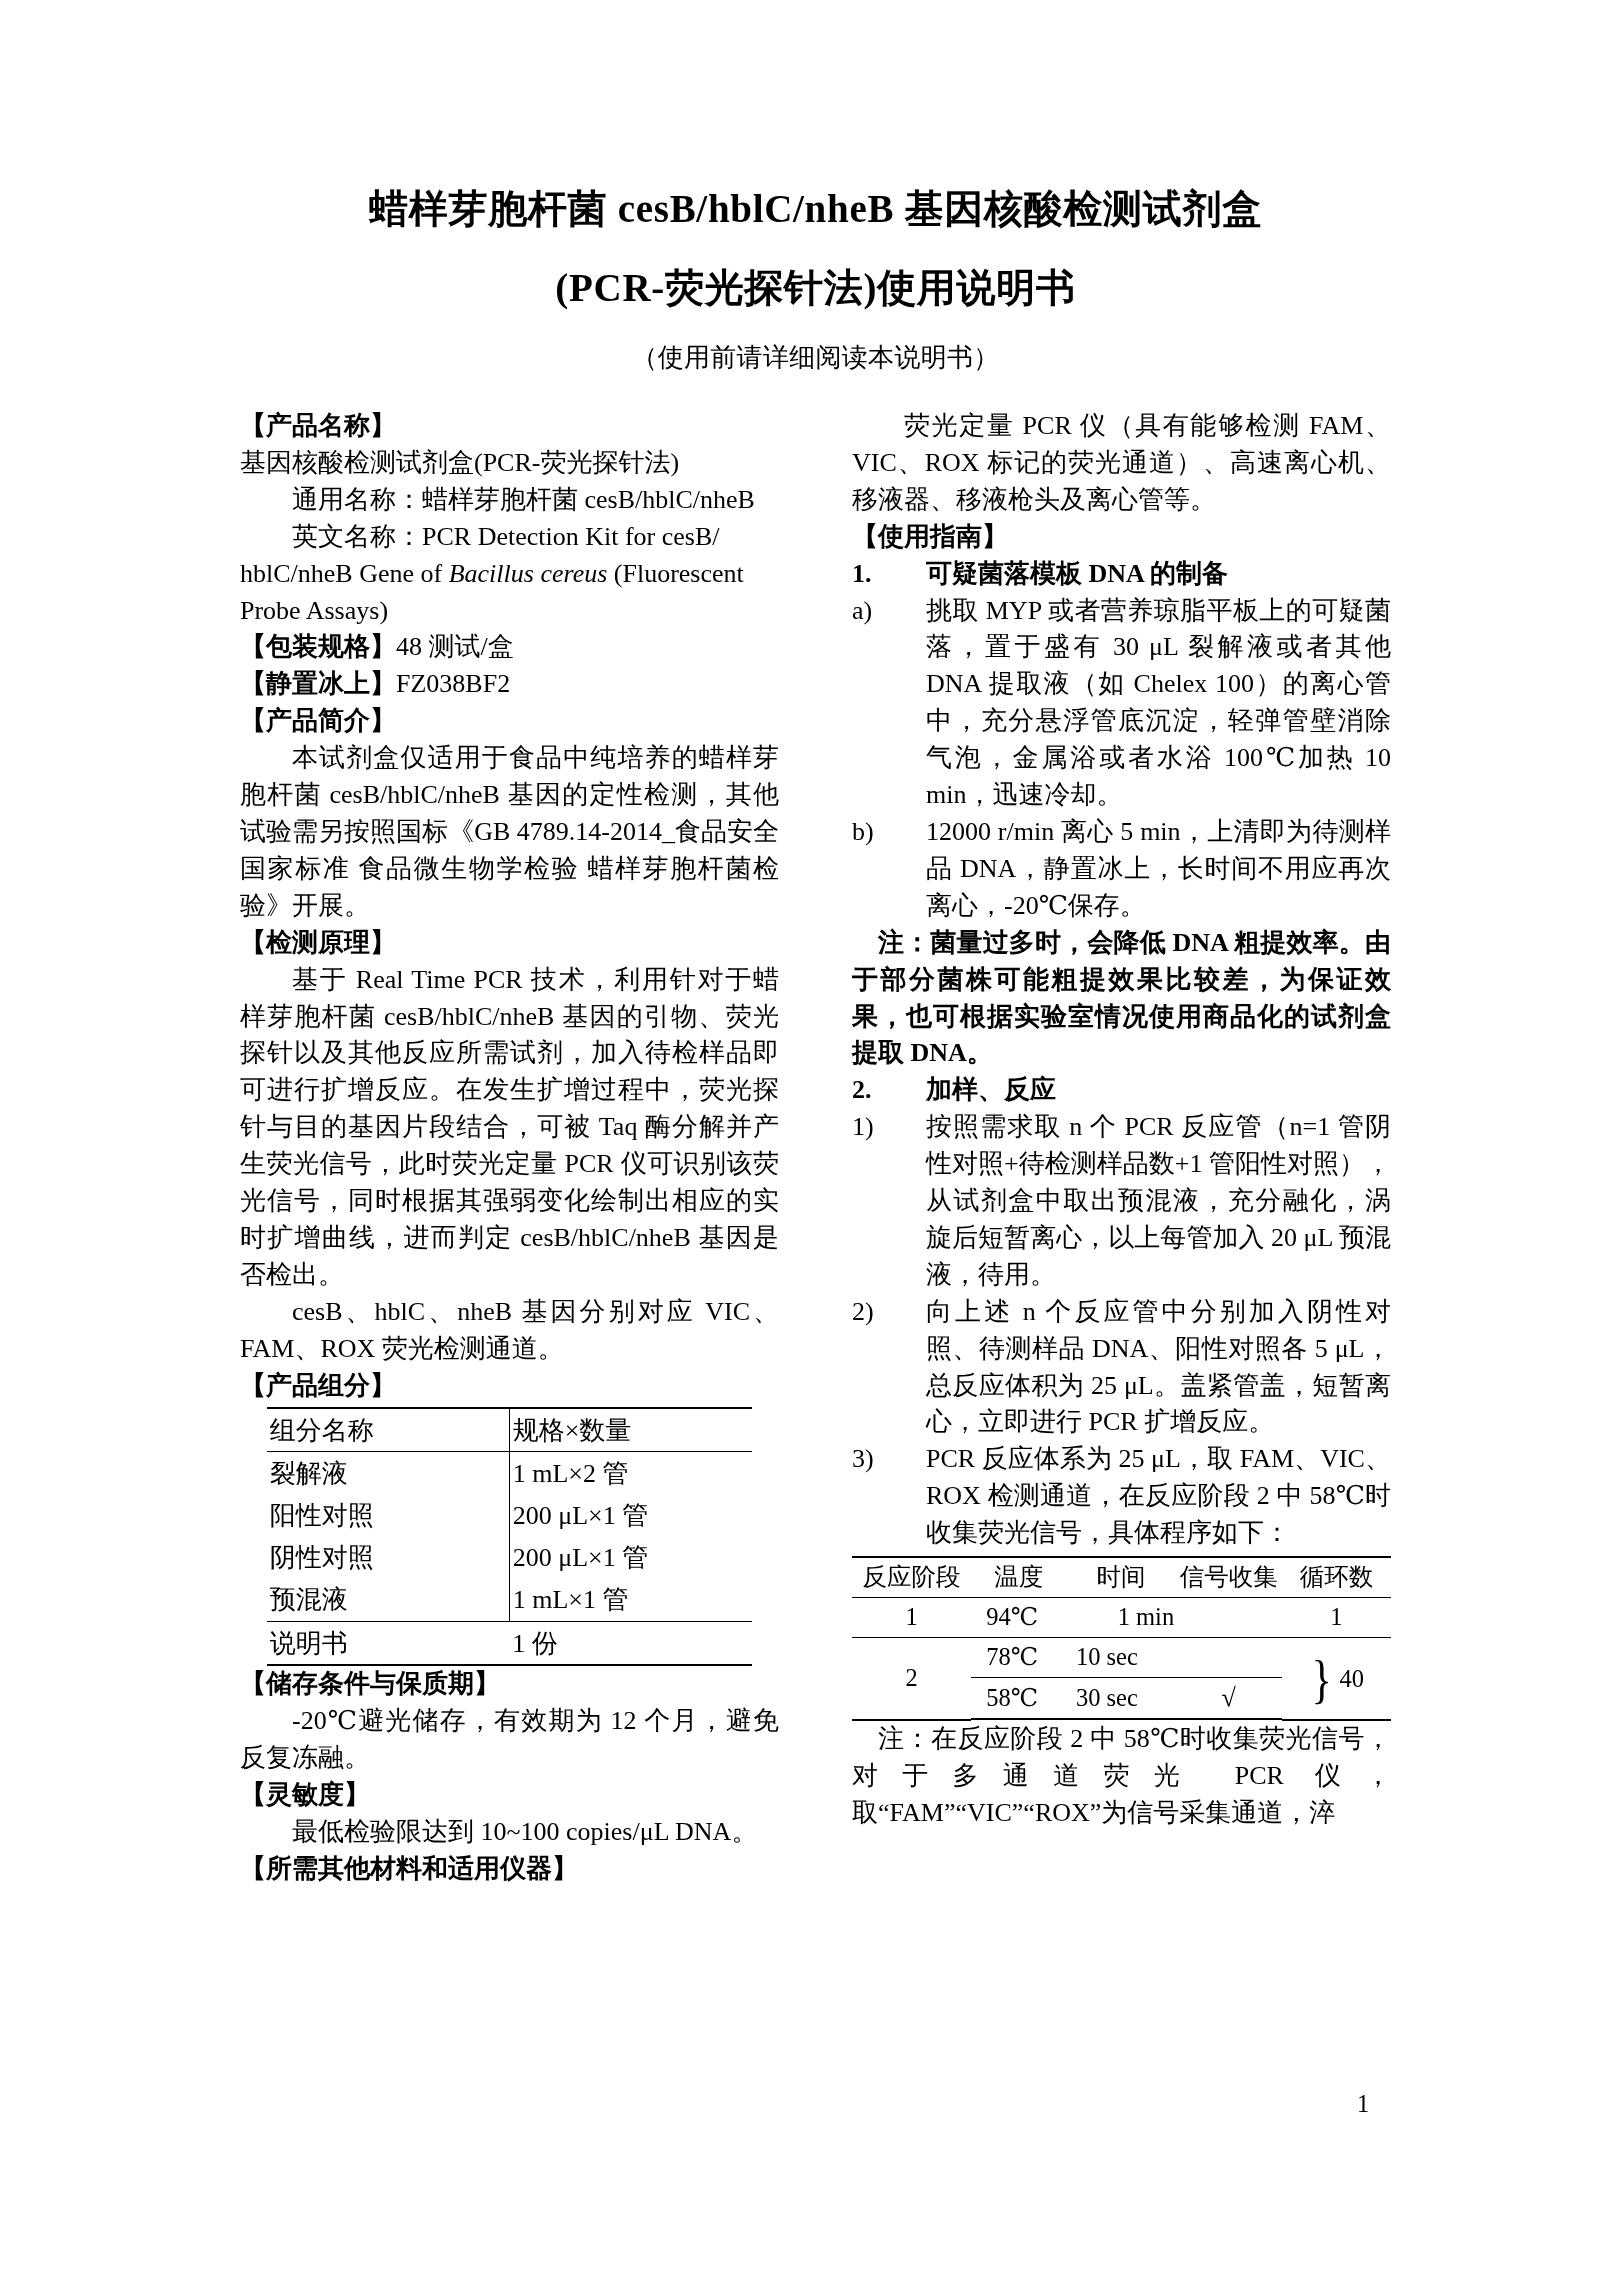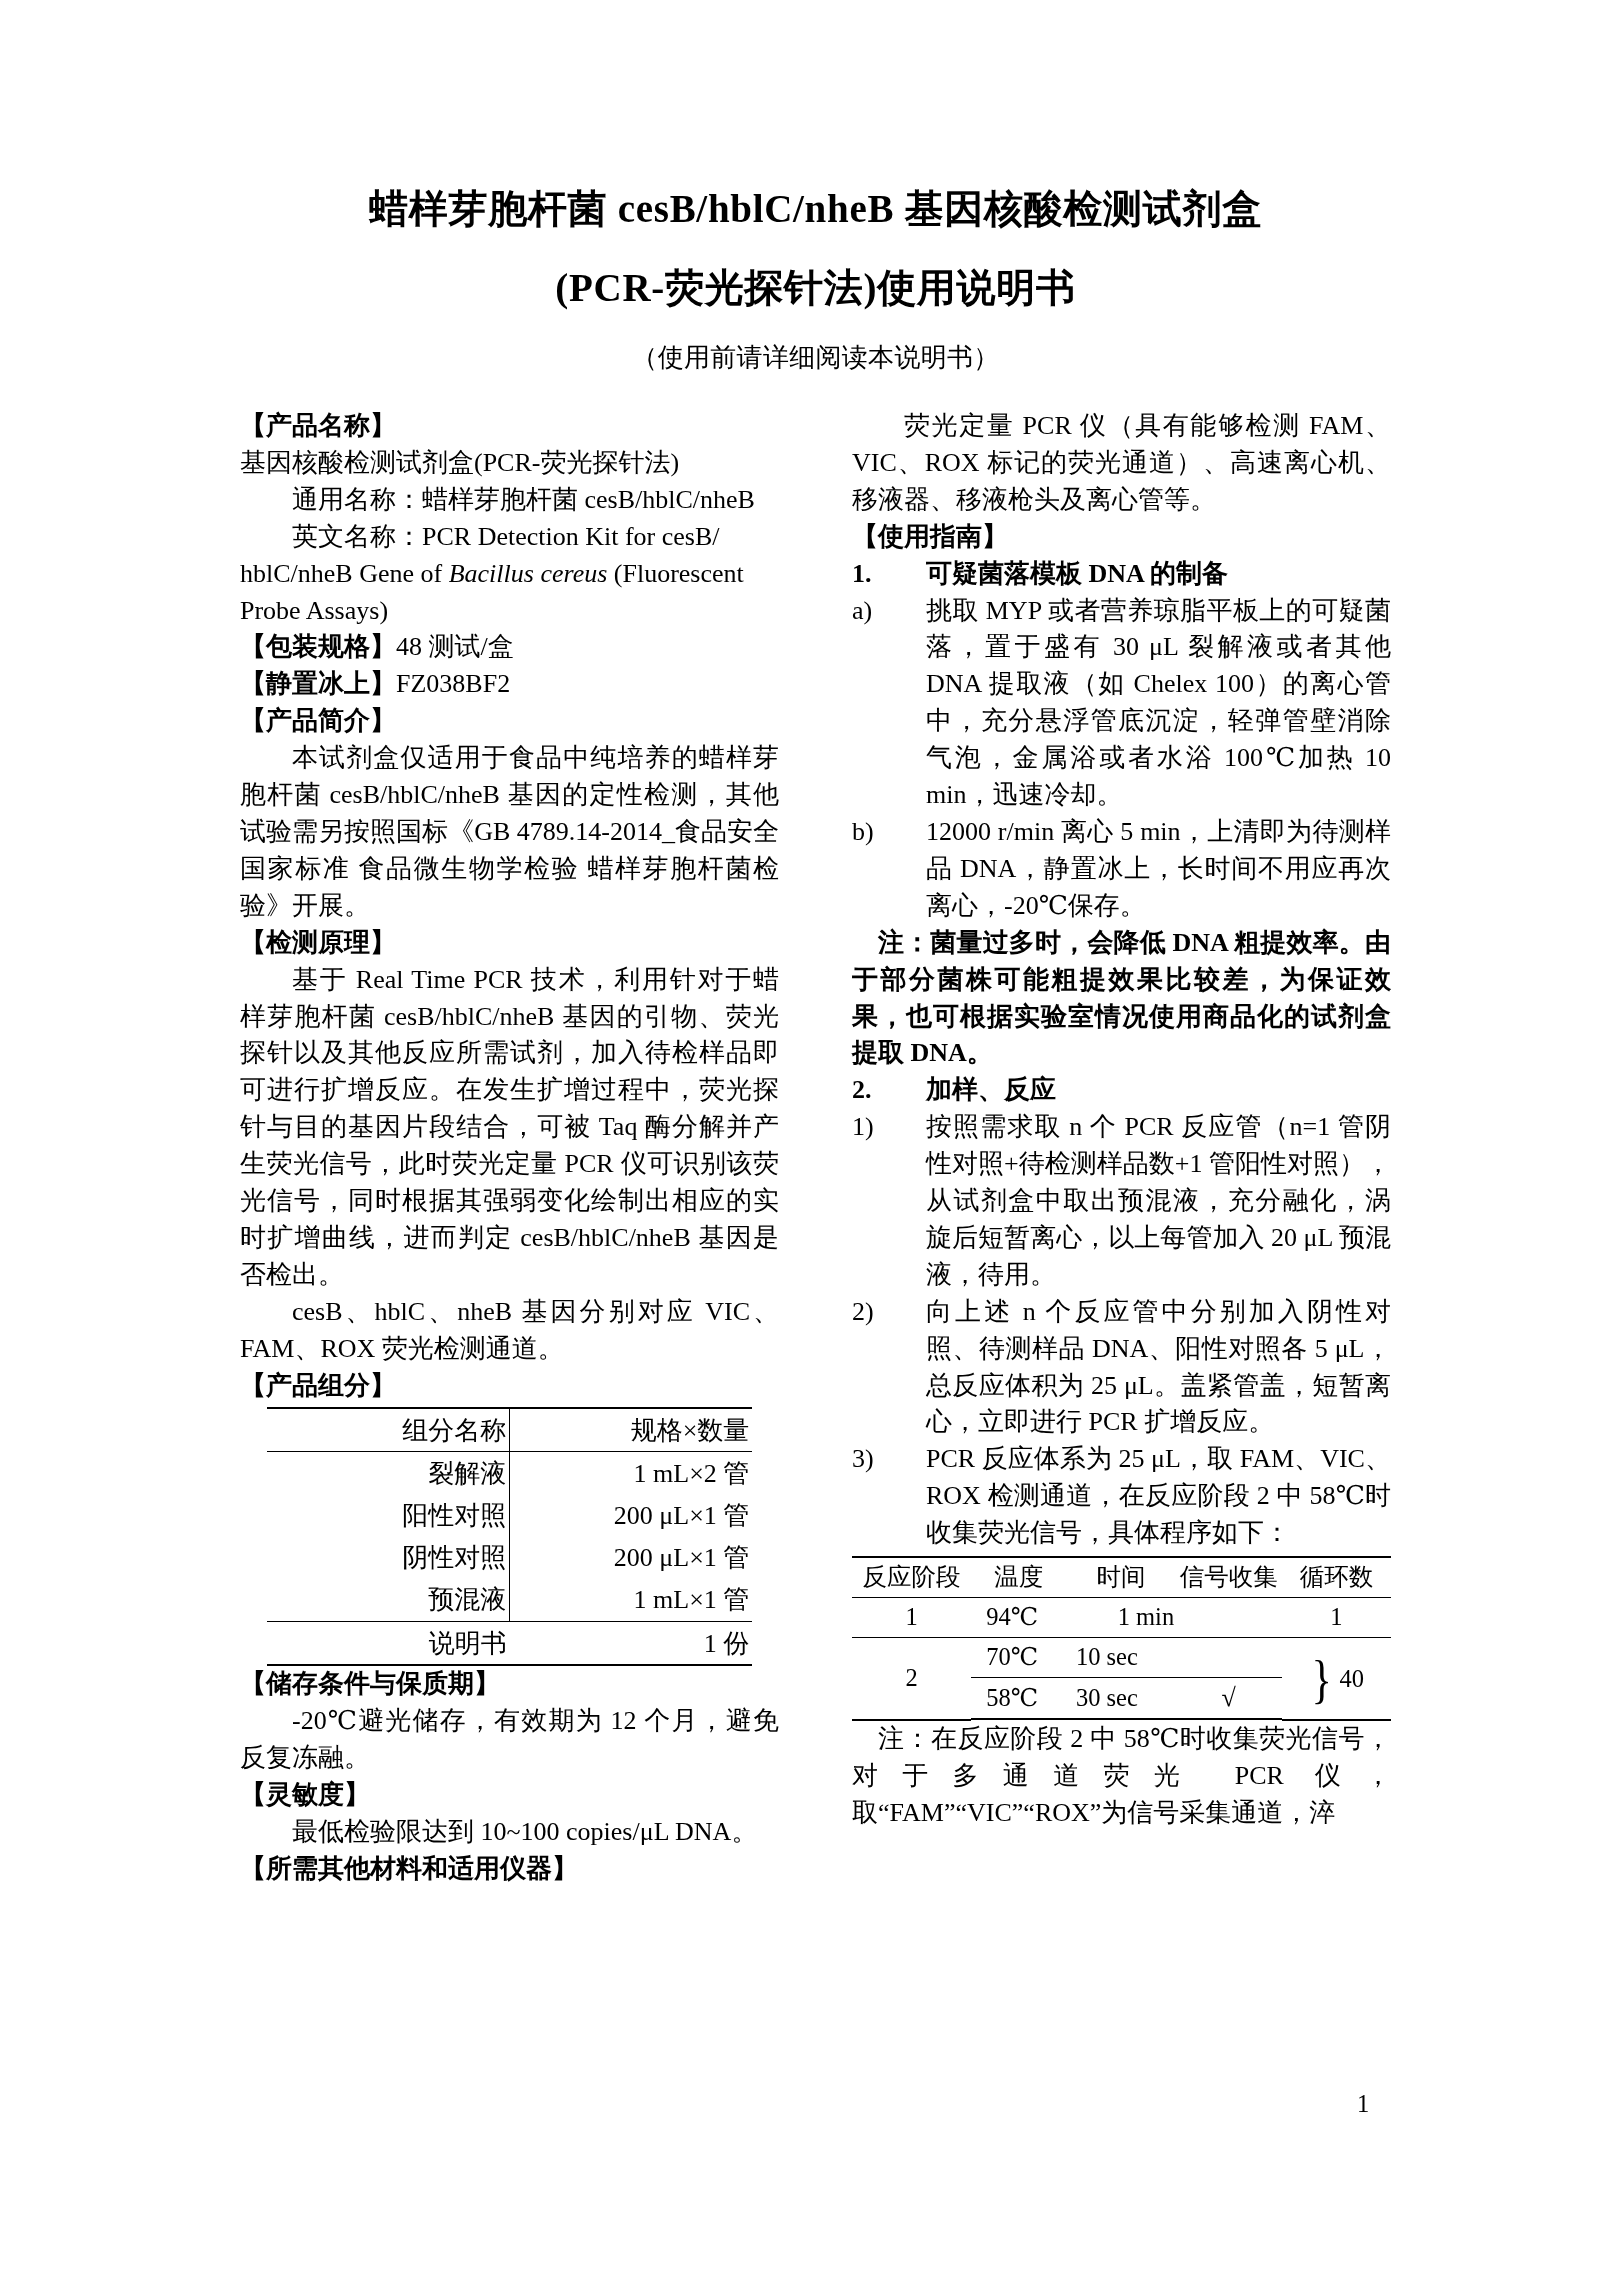--- a/index.html
+++ b/index.html
@@ -136,21 +136,21 @@
 
   
   table.tbl {
     border-collapse: collapse;
     font-size: 26px;
     margin: 2.7px 0 0 27px;
     width: 485px;
     table-layout: fixed;
   }
   table.tbl td, table.tbl th {
-    text-align: right;
+    text-align: left;
     font-weight: normal;
     padding: 5.5px 2.7px;
     line-height: 1.2;
   }
   .tbl .top-rule    { border-top: 2.7px solid #000; }
   .tbl .mid-rule    { border-top: 1.7px solid #000; margin-top: 20px; }
   .tbl .bot-rule    { border-bottom: 2.7px solid #000; }
   .tbl .vline       { border-right: 1.7px solid #000; }
 
   
@@ -326,21 +326,21 @@
         </tr>
         <tr>
           <td class="rmid">1</td>
           <td class="rmid" style="text-align:left;padding-left:15px">94℃</td>
           <td class="rmid" style="text-align:right;padding-left:9.5px">1 min</td>
           <td class="rmid"></td>
           <td class="rmid">1</td>
         </tr>
         <tr>
           <td class="rmid" rowspan="2">2</td>
-          <td class="rmid" style="text-align:left;padding-left:15px">70℃</td>
+          <td class="rmid" style="text-align:left;padding-left:15px">78℃</td>
           <td class="rmid" style="text-align:left;padding-left:9.5px">10 sec</td>
           <td class="rmid"></td>
           <td class="rmid brace-cell" rowspan="2"><span class="brace">}</span><span class="cyc-num">40</span></td>
         </tr>
         <tr>
           <td class="inner-rule rbot" style="text-align:left;padding-left:15px">58℃</td>
           <td class="inner-rule rbot" style="text-align:left;padding-left:9.5px">30 sec</td>
           <td class="inner-rule rbot check">√</td>
         </tr>
         <tr>

